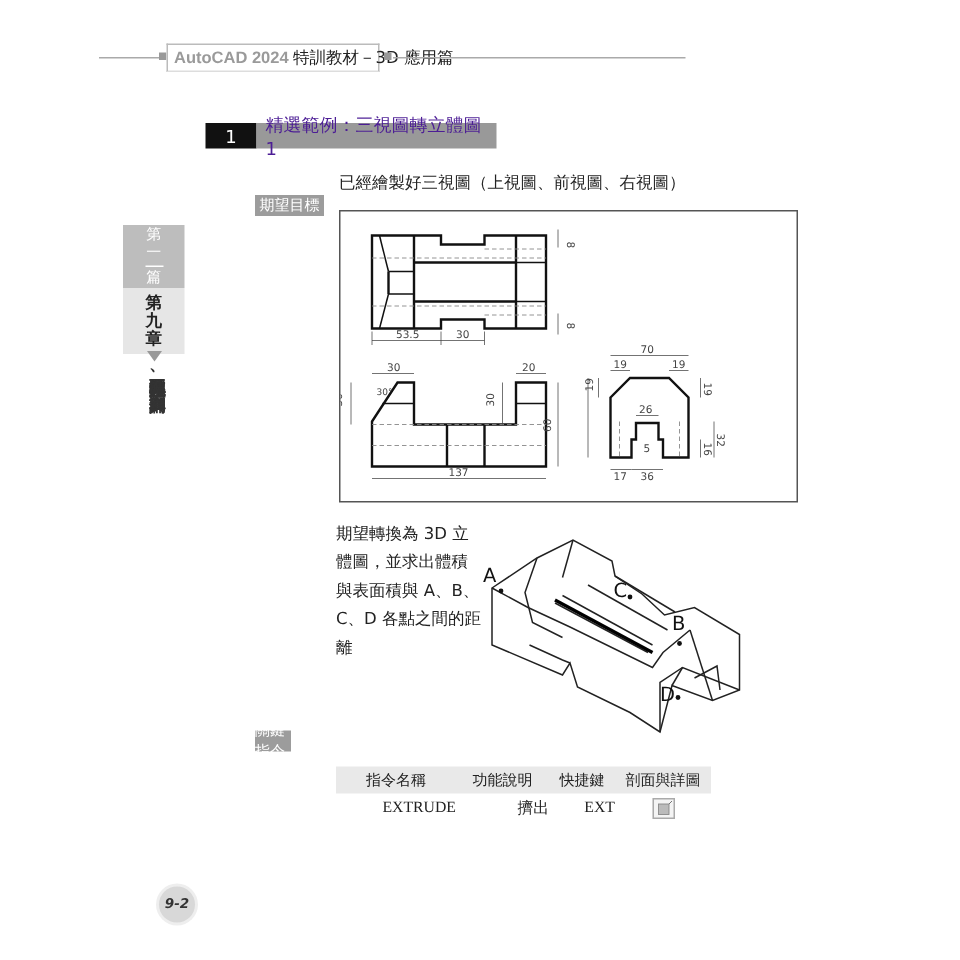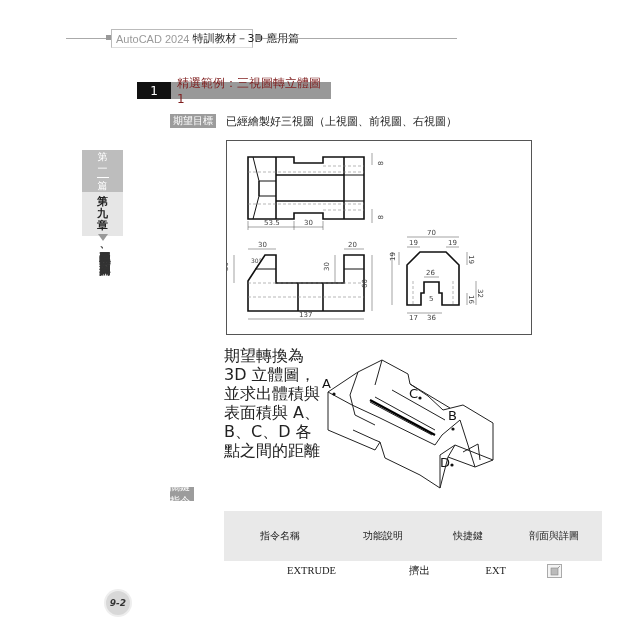--- a/index.html
+++ b/index.html
@@ -1,41 +1,41 @@
 <!DOCTYPE html>
 <html><head>
 <meta charset="utf-8">
 <style>
   html,body{margin:0;padding:0;background:#fff;}
   body{width:640px;height:640px;position:relative;overflow:hidden;font-family:"DejaVu Sans","Liberation Sans",sans-serif;color:#222;}
   .abs{position:absolute;}
   
   .hdr-line{position:absolute;top:38px;height:1px;background:#aaa;}
   .hdr-box{position:absolute;left:111px;top:29px;width:142px;height:19px;border:1px solid #bbb;border-bottom-color:#ddd;background:#fff;display:flex;align-items:center;padding-left:4px;box-sizing:border-box;font-size:11px;white-space:nowrap;}
-  .hdr-brand{color:#9a9a9a;font-weight:normal;font-family:"Liberation Sans",sans-serif;font-size:11px;margin-right:3px;}
+  .hdr-brand{color:#9a9a9a;font-weight:bold;font-family:"Liberation Sans",sans-serif;font-size:11px;margin-right:3px;}
   .hdr-title{color:#222;font-size:11px;}
   .hdr-sq{position:absolute;top:35px;width:5px;height:5px;background:#999;}
   
   .sec-num{position:absolute;left:137px;top:82px;width:34px;height:17px;background:#111;color:#fff;font-size:12px;display:flex;align-items:center;justify-content:center;}
-  .sec-title{position:absolute;left:171px;top:82px;width:160px;height:17px;background:#999;color:#7f1d1d;font-size:12px;display:flex;align-items:center;padding-left:6px;box-sizing:border-box;}
+  .sec-title{position:absolute;left:171px;top:82px;width:160px;height:17px;background:#999;color:#4c1d95;font-size:12px;display:flex;align-items:center;padding-left:6px;box-sizing:border-box;}
   .tag{position:absolute;background:#9c9c9c;color:#fff;font-size:10px;display:flex;align-items:center;justify-content:center;}
   .goal-text{position:absolute;left:226px;top:114px;font-size:11px;color:#222;}
   
   .side-top{position:absolute;left:82px;top:150px;width:41px;height:42px;background:#bdbdbd;color:#fff;font-size:10px;display:flex;flex-direction:column;align-items:center;justify-content:center;line-height:12px;}
   .side-top .sep{width:12px;height:1px;background:#fff;margin:2px 0;}
   .side-chap{position:absolute;left:82px;top:192px;width:41px;height:44px;background:#e6e6e6;font-size:11px;font-weight:bold;display:flex;flex-direction:column;align-items:center;padding-top:4px;box-sizing:border-box;line-height:12px;color:#222;}
   .side-chap .tri{width:0;height:0;border-left:5px solid transparent;border-right:5px solid transparent;border-top:7px solid #999;margin-top:2px;}
   .side-vert{position:absolute;left:96px;top:244px;width:14px;font-size:11px;line-height:12.2px;text-align:center;font-weight:bold;color:#333;writing-mode:vertical-rl;letter-spacing:0;}
   
   .frame{position:absolute;left:226px;top:140px;width:306px;height:195px;border:1.5px solid #555;box-sizing:border-box;}
   svg text{font-family:"DejaVu Sans",sans-serif;}
-  .desc{position:absolute;left:224px;top:346px;width:98px;font-size:16px;line-height:19px;color:#222;}
+  .desc{position:absolute;left:224px;top:346px;width:98px;font-size:11px;line-height:19px;color:#222;}
   
   table.cmd{position:absolute;left:224px;top:511px;border-collapse:collapse;font-size:10px;}
-  table.cmd th{background:#e9e9e9;font-weight:normal;height:18px;padding:16px;text-align:center;}
+  table.cmd th{background:#e9e9e9;font-weight:normal;height:18px;padding:0;text-align:center;}
   table.cmd td{height:17px;padding:0 0 0 4px;text-align:right;font-family:"Liberation Serif",serif;font-size:10.5px;border-top:1px solid #fff;}
   table.cmd tr:nth-child(odd) td{background:#fff;}
   table.cmd tr:nth-child(even) td{background:#f3f3f3;}
   table.cmd td.ic{text-align:center;padding:0;}
   .tbicon{display:inline-block;width:15px;height:14px;border:1px solid #aaa;background:#f4f4f4;vertical-align:middle;box-sizing:border-box;position:relative;}
   .pagenum{position:absolute;left:106px;top:591px;width:24px;height:24px;border-radius:50%;background:#d8d8d8;box-shadow:0 0 0 2px #eee;font-size:9px;font-weight:bold;font-style:italic;display:flex;align-items:center;justify-content:center;color:#333;text-align:right;}
 </style>
 </head>
 <body>
 
@@ -44,21 +44,21 @@
 <div class="hdr-box">
   <span class="hdr-brand">AutoCAD 2024</span>
   <span class="hdr-title">特訓教材－3D 應用篇</span>
 </div>
 <div class="hdr-sq" style="left:256px;"></div>
 <div class="hdr-line" style="left:262px;width:195px;"></div>
 
 <div class="sec-num">1</div>
 <div class="sec-title">精選範例：三視圖轉立體圖 1</div>
 
-<div class="tag" style="left:170px;top:114px;width:46px;height:14px;">期望目標</div>
+<div class="tag" style="left:170px;top:130px;width:46px;height:14px;">期望目標</div>
 <div class="goal-text">已經繪製好三視圖（上視圖、前視圖、右視圖）</div>
 
 <div class="side-top">
   <span>第</span>
   <span>一</span>
   <span class="sep"></span>
   <span>篇</span>
 </div>
 <div class="side-chap">
   <span>第</span>

